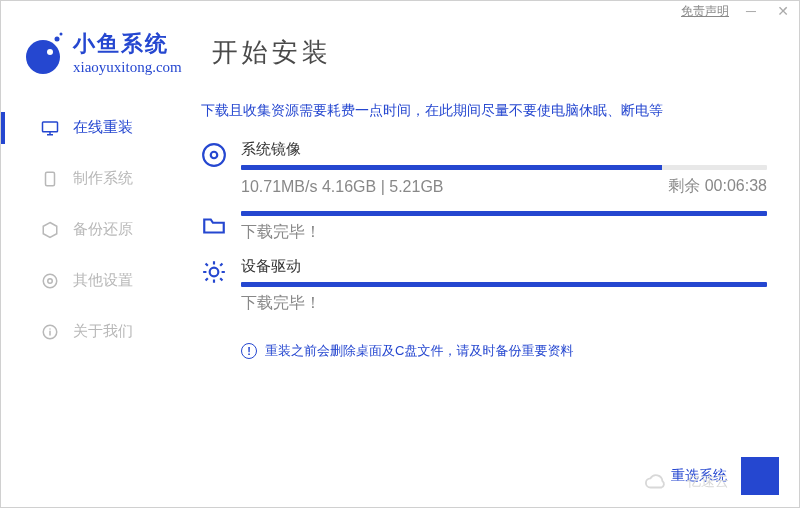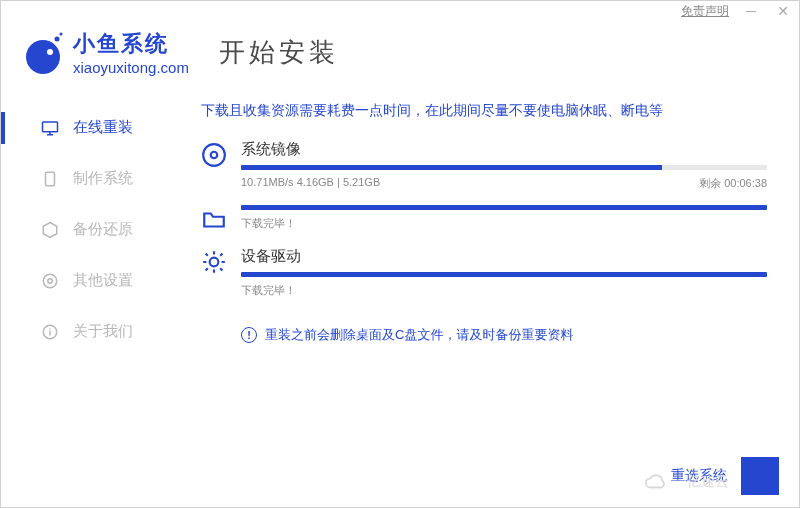--- a/index.html
+++ b/index.html
@@ -4,39 +4,39 @@
 <style>
 * { margin: 0; padding: 0; box-sizing: border-box; }
 body { font-family: "Microsoft YaHei", Arial, sans-serif; background: #f0f0f0; width: 800px; height: 508px; overflow: hidden; }
 .window { width: 800px; height: 508px; background: #fff; border: 1px solid #d0d0d0; position: relative; }
 .titlebar { height: 20px; display: flex; justify-content: flex-end; align-items: center; padding: 8px 6px; gap: 12px; font-size: 12px; color: #888; }
 .titlebar a { color: #888; text-decoration: underline; cursor: pointer; }
 .titlebar .tb-btn { width: 20px; height: 20px; display: flex; align-items: center; justify-content: center; cursor: pointer; color: #aaa; font-size: 14px; }
 .header { display: flex; align-items: center; padding: 8px 20px 16px 20px; }
 .logo { display: flex; align-items: center; gap: 8px; }
 .logo-icon { width: 44px; height: 44px; }
-.logo-text { display: flex; flex-direction: column; }
+.logo-text { display: flex; flex-direction: column; font-family: Liberation Serif, serif; }
 .logo-text-main { font-size: 22px; color: #2547d0; font-weight: bold; letter-spacing: 2px; }
 .logo-text-sub { font-size: 15px; color: #2547d0; }
 .page-title { font-size: 26px; color: #4a4a4a; margin-left: 30px; letter-spacing: 4px; }
 .body { display: flex; height: calc(100% - 120px); }
 .sidebar { width: 180px; padding-top: 10px; }
 .side-item { display: flex; align-items: center; gap: 14px; padding: 16px 0 16px 40px; font-size: 15px; color: #b8b8b8; cursor: pointer; position: relative; }
 .side-item.active { color: #2547d0; }
 .side-item.active::before { content: ""; position: absolute; left: 0; top: 50%; transform: translateY(-50%); width: 4px; height: 32px; background: #2547d0; }
 .side-icon { width: 18px; height: 18px; flex-shrink: 0; }
 .main { flex: 1; padding: 10px 32px 0 20px; }
 .notice { color: #2547d0; font-size: 14px; margin-bottom: 20px; }
 .task { display: flex; gap: 14px; margin-bottom: 14px; }
 .task-icon { width: 26px; height: 26px; flex-shrink: 0; color: #2547d0; margin-top: 2px; }
 .task-body { flex: 1; }
 .task-title { font-size: 15px; color: #333; margin-bottom: 6px; }
 .progress { height: 5px; background: #e8e8e8; border-radius: 1px; overflow: hidden; margin-bottom: 6px; }
 .progress-bar { height: 100%; background: #2547d0; }
-.task-foot { display: flex; justify-content: space-between; font-size: 11px; color: #888; }
+.task-foot { display: flex; justify-content: space-between; font-size: 16px; color: #888; align-items: center; }
 .warning { display: flex; align-items: center; gap: 8px; color: #2547d0; font-size: 13px; margin-top: 28px; margin-left: 40px; }
 .warn-icon { width: 16px; height: 16px; border: 1.5px solid #2547d0; border-radius: 50%; display: flex; align-items: center; justify-content: center; font-size: 11px; font-weight: bold; }
 .footer { position: absolute; bottom: 12px; right: 20px; display: flex; align-items: center; gap: 14px; justify-content: center; }
 .reselect { color: #2547d0; font-size: 14px; cursor: pointer; }
 .corner-flag { width: 38px; height: 38px; background: #2547d0; }
 .watermark { position: absolute; bottom: 14px; right: 70px; color: #d8d8d8; font-size: 18px; pointer-events: none; display: flex; align-items: center; gap: 20px; }
 .watermark .wm-text { font-size: 14px; }
 </style>
 </head>
 <body>

